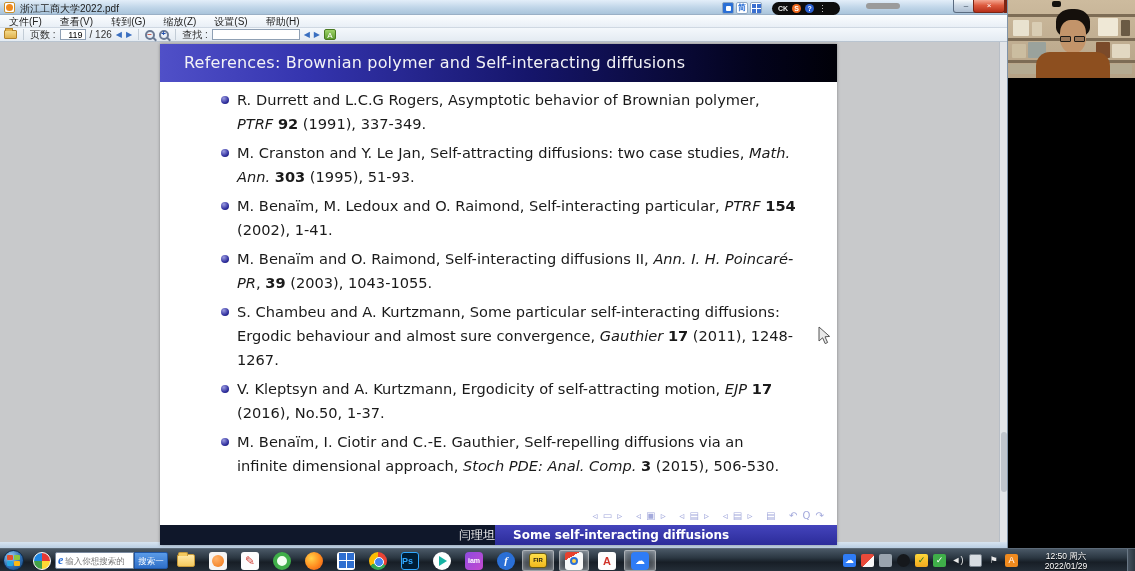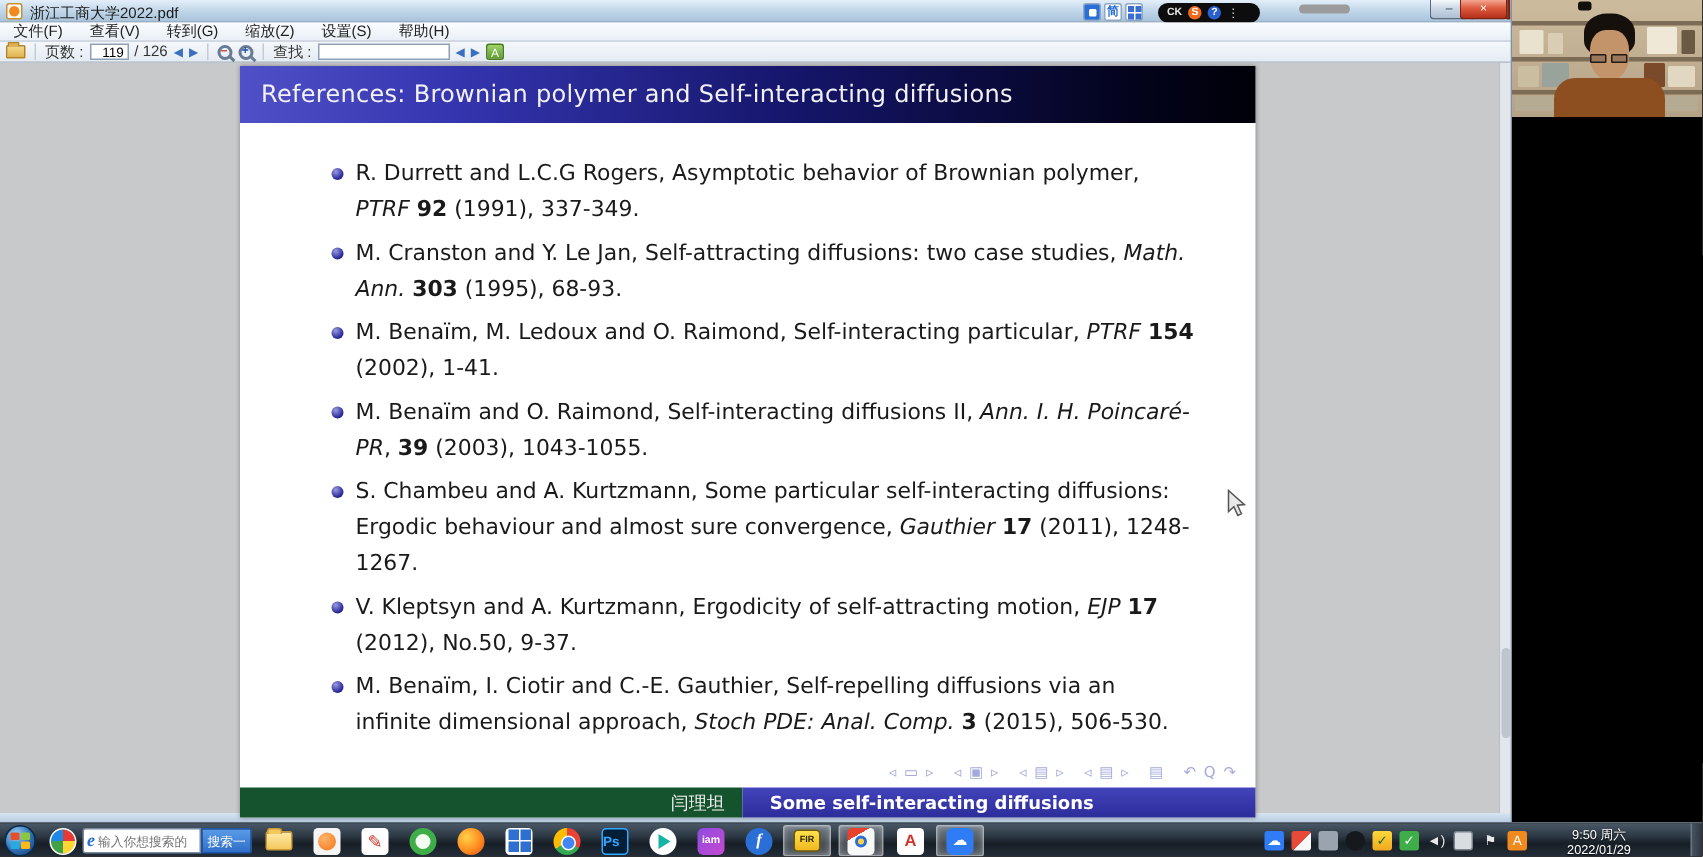--- a/index.html
+++ b/index.html
@@ -60,30 +60,30 @@
   
   #content { position:absolute; left:0; top:42px; width:999px; height:500px; background:#c8c9cb; }
   #scrollbar { position:absolute; left:999px; top:42px; width:8px; height:500px; background:#e2e5e9; border-left:1px solid #b8bec6; }
   #scroll-thumb { position:absolute; left:1px; top:78%; width:6px; height:60px; background:#bfc5cd; border-radius:3px; }
   #window-bottom { position:absolute; left:0; top:542px; width:100%; height:6px; background:linear-gradient(#d7e4f1,#b9cde2); }
 
   
   #slide { position:absolute; left:160px; top:44px; width:677px; height:501px; background:#fff; box-shadow:0 0 3px rgba(0,0,0,.35); font-family:"DejaVu Sans",sans-serif; }
   #slide-header { position:absolute; left:0; top:0; width:100%; height:38px;
     background:linear-gradient(90deg,#5050c8 0%,#3434ae 22%,#15156a 55%,#03031c 88%,#000008 100%); }
-  #slide-title { color:#f2f2f6; font-size:16px; line-height:38px; padding-left:14px; letter-spacing:.2px; }
-  #ref-list { position:absolute; left:0; top:44px; width:100%; list-style:none; padding:0 40px 0 77px;margin-top:16px; }
+  #slide-title { color:#f2f2f6; font-size:16px; line-height:38px; padding-left:24px; letter-spacing:.2px; }
+  #ref-list { position:absolute; left:0; top:44px; width:100%; list-style:none; padding:0 40px 0 77px; }
   #ref-list li { position:relative; font-size:14.6px; line-height:24px; color:#1a1a1a; margin-bottom:5px; }
   .bullet { position:absolute; left:-16px; top:8px; width:8px; height:8px; border-radius:50%;
     background:radial-gradient(circle at 35% 30%, #9a9ae0, #2b2b9b 65%, #12124e); }
   .ri { font-style:italic; }
   .rb { font-weight:bold; }
   #nav-symbols { position:absolute; right:12px; bottom:24px; font-size:10px; color:#a4aadc; letter-spacing:1px; white-space:pre; }
   #slide-footer { position:absolute; left:0; bottom:0; width:100%; height:20px; display:flex; }
-  #footer-author-box { width:49.5%; background:#14532d; color:#efefef; font-size:12px; line-height:20px; text-align:right; padding-right:12px; }
+  #footer-author-box { width:49.5%; background:#0f172a; color:#efefef; font-size:12px; line-height:20px; text-align:right; }
   #footer-title-box { width:50.5%; background:linear-gradient(#4444bc,#2c2c9a); color:#fff; font-size:12px; font-weight:bold; line-height:20px; padding-left:18px; }
 
   
   #mouse-cursor { position:absolute; left:818px; top:326px; }
 
   
   #webcam { position:absolute; left:1008px; top:0; width:127px; height:548px; background:#000; overflow:hidden; }
   #cam-view { position:absolute; left:0; top:0; width:127px; height:78px; background:linear-gradient(#cdbb9e,#b5a286); overflow:hidden; }
   .shelf { position:absolute; left:0; width:127px; height:3px; background:#7d6c55; }
   .book { position:absolute; border-radius:1px; }
@@ -213,25 +213,25 @@
     </div>
     <div id="window-bottom"></div>
 
     <div id="slide">
       <div id="slide-header">
         <div id="slide-title">References: Brownian polymer and Self-interacting diffusions</div>
       </div>
 
       <ul id="ref-list">
         <li><span class="bullet"></span><span class="rn">R. Durrett and L.C.G Rogers, Asymptotic behavior of Brownian polymer, </span><span class="ri">PTRF</span><span class="rn"> </span><span class="rb">92</span><span class="rn"> (1991), 337-349.</span></li>
-        <li><span class="bullet"></span><span class="rn">M. Cranston and Y. Le Jan, Self-attracting diffusions: two case studies, </span><span class="ri">Math. Ann.</span><span class="rn"> </span><span class="rb">303</span><span class="rn"> (1995), 68-93.</span></li>
+        <li><span class="bullet"></span><span class="rn">M. Cranston and Y. Le Jan, Self-attracting diffusions: two case studies, </span><span class="ri">Math. Ann.</span><span class="rn"> </span><span class="rb">303</span><span class="rn"> (1995), 51-93.</span></li>
         <li><span class="bullet"></span><span class="rn">M. Benaïm, M. Ledoux and O. Raimond, Self-interacting particular, </span><span class="ri">PTRF</span><span class="rn"> </span><span class="rb">154</span><span class="rn"> (2002), 1-41.</span></li>
         <li><span class="bullet"></span><span class="rn">M. Benaïm and O. Raimond, Self-interacting diffusions II, </span><span class="ri">Ann. I. H. Poincaré-PR</span><span class="rn">, </span><span class="rb">39</span><span class="rn"> (2003), 1043-1055.</span></li>
         <li><span class="bullet"></span><span class="rn">S. Chambeu and A. Kurtzmann, Some particular self-interacting diffusions: Ergodic behaviour and almost sure convergence, </span><span class="ri">Gauthier</span><span class="rn"> </span><span class="rb">17</span><span class="rn"> (2011), 1248-1267.</span></li>
-        <li><span class="bullet"></span><span class="rn">V. Kleptsyn and A. Kurtzmann, Ergodicity of self-attracting motion, </span><span class="ri">EJP</span><span class="rn"> </span><span class="rb">17</span><span class="rn"> (2012), No.50, 9-37.</span></li>
+        <li><span class="bullet"></span><span class="rn">V. Kleptsyn and A. Kurtzmann, Ergodicity of self-attracting motion, </span><span class="ri">EJP</span><span class="rn"> </span><span class="rb">17</span><span class="rn"> (2016), No.50, 1-37.</span></li>
         <li><span class="bullet"></span><span class="rn">M. Benaïm, I. Ciotir and C.-E. Gauthier, Self-repelling diffusions via an infinite dimensional approach, </span><span class="ri">Stoch PDE: Anal. Comp.</span><span class="rn"> </span><span class="rb">3</span><span class="rn"> (2015), 506-530.</span></li>
       </ul>
 
       <div id="nav-symbols">◃ ▭ ▹   ◃ ▣ ▹   ◃ ▤ ▹   ◃ ▤ ▹   ▤   ↶ Q ↷</div>
 
       <div id="slide-footer">
         <div id="footer-author-box">闫理坦</div>
         <div id="footer-title-box">Some self-interacting diffusions</div>
       </div>
     </div>
@@ -344,19 +344,19 @@
     <span class="tray-ic" style="left:879px;background:#9aa4ae"></span>
     <span class="tray-ic" style="left:897px;background:#15181c;border-radius:50%"></span>
     <span class="tray-ic" style="left:915px;background:linear-gradient(#ffd83a,#f0a81e);color:#1f6f1f">✓</span>
     <span class="tray-ic" style="left:933px;background:#3fae49">✓</span>
     <span class="tray-ic" style="left:951px;background:transparent;color:#e8e8e8">◄)</span>
     <span class="tray-ic" style="left:969px;background:#d8dde2;border:1px solid #7a848e"></span>
     <span class="tray-ic" style="left:987px;background:transparent;color:#e8e8e8">⚑</span>
     <span class="tray-ic" style="left:1005px;background:#f08a1e">A</span>
 
     <div id="tray-clock">
-      <div>9:50 周六</div>
+      <div>12:50 周六</div>
       <div>2022/01/29</div>
     </div>
     <div id="show-desktop"></div>
   </div>
 
 </div>
 
 </body></html>

